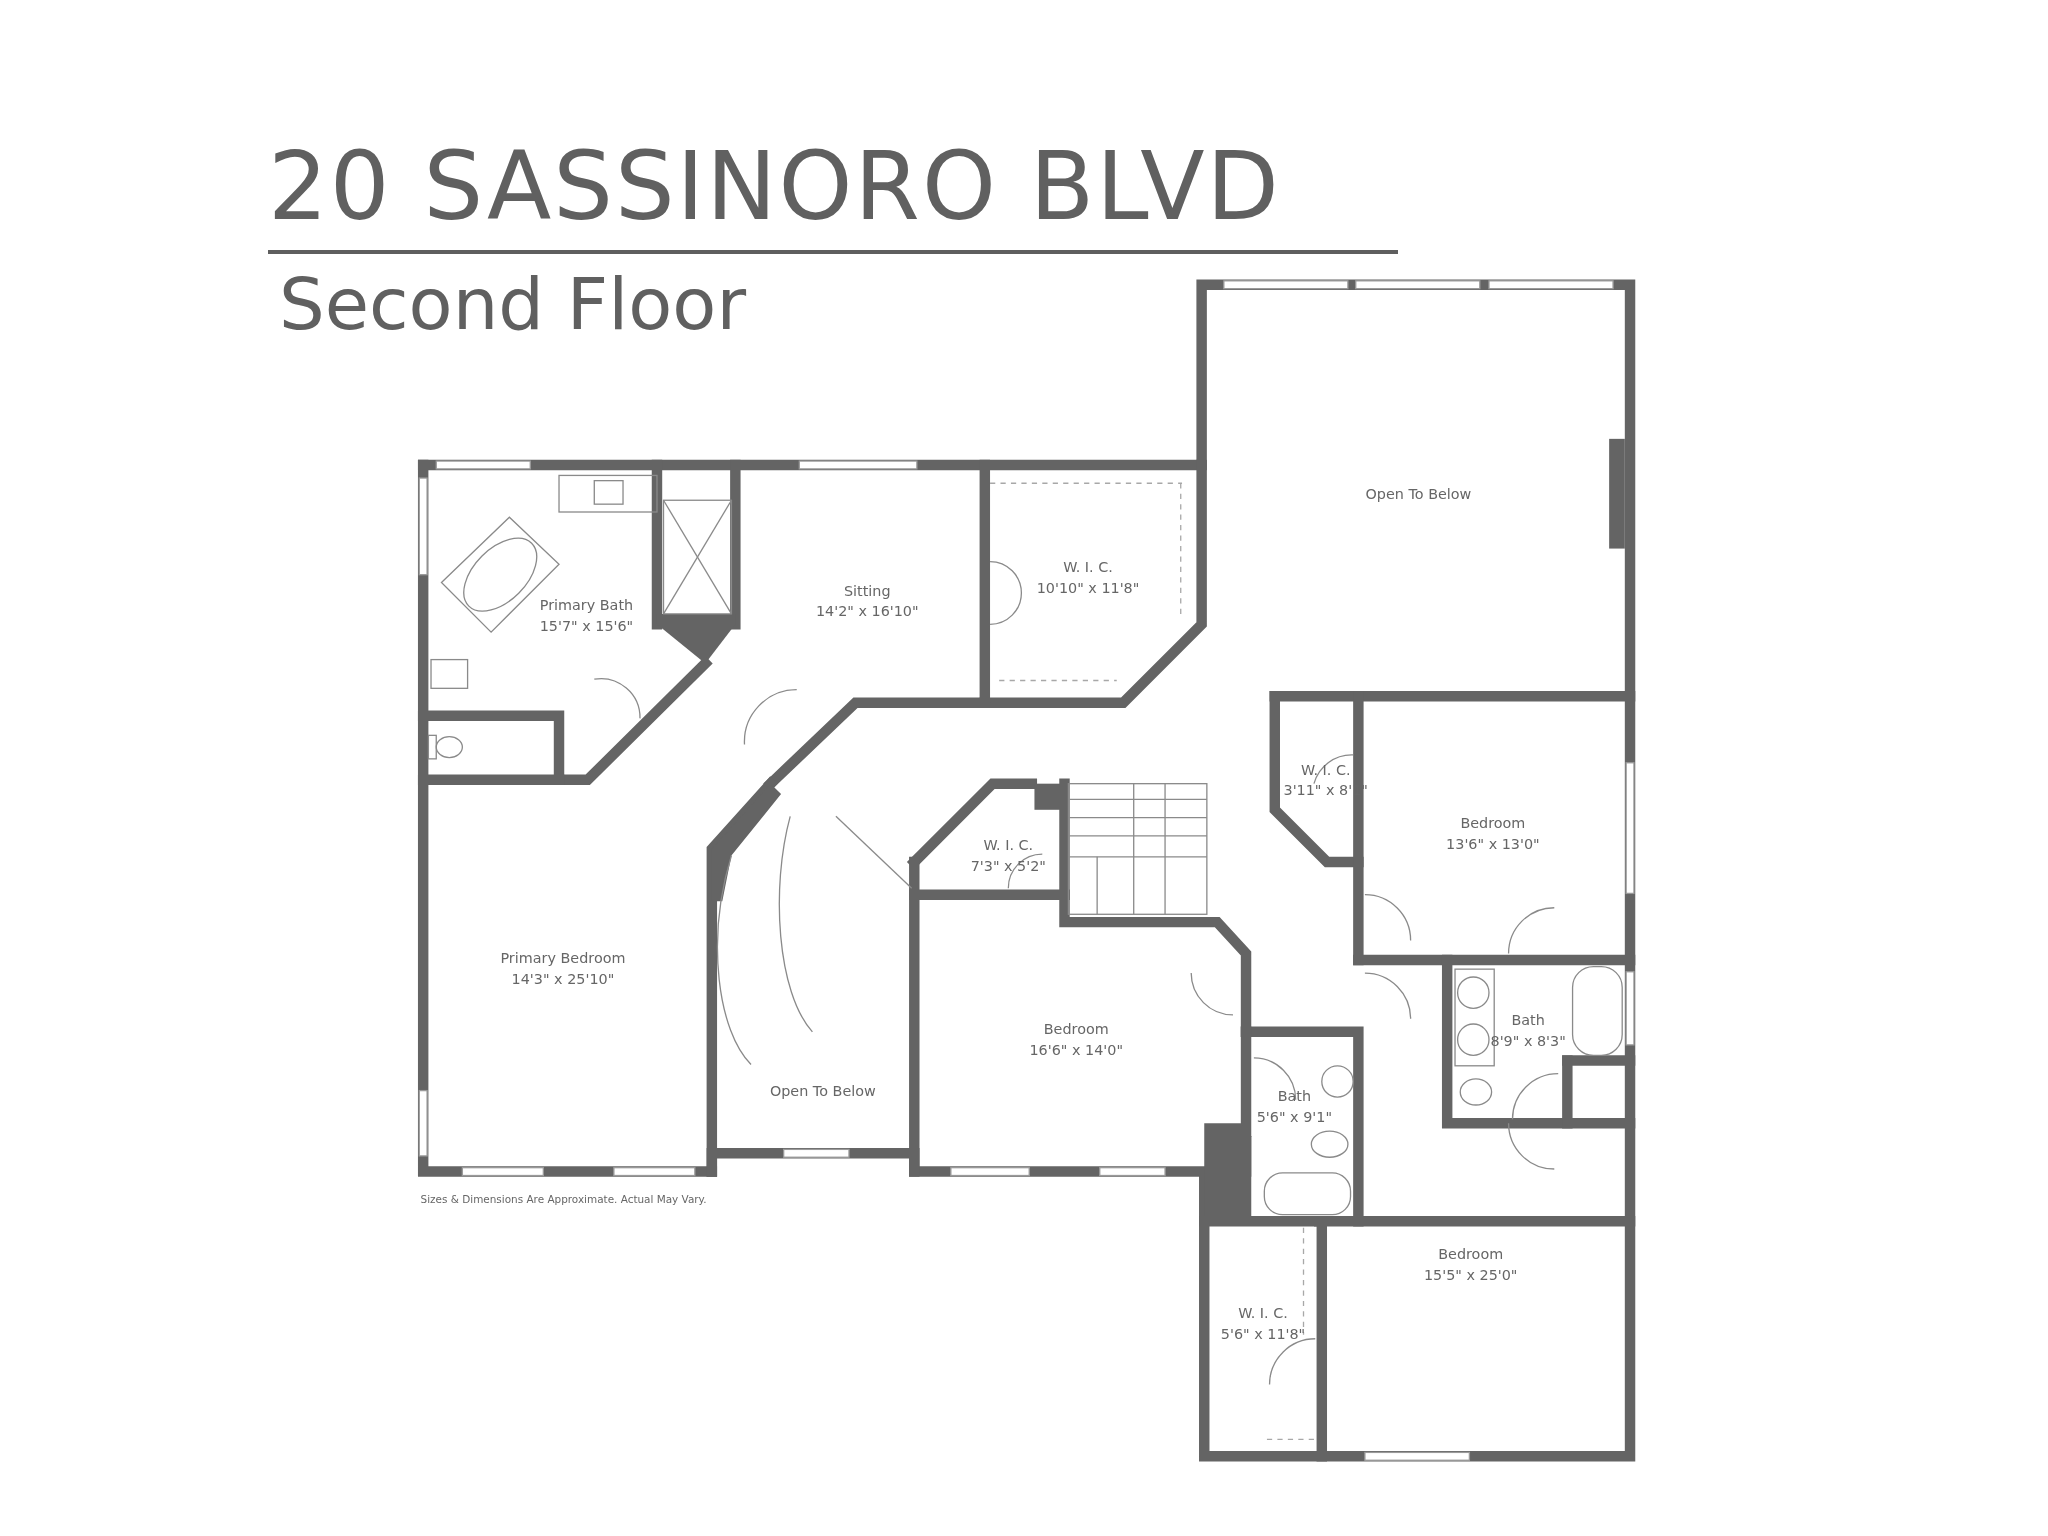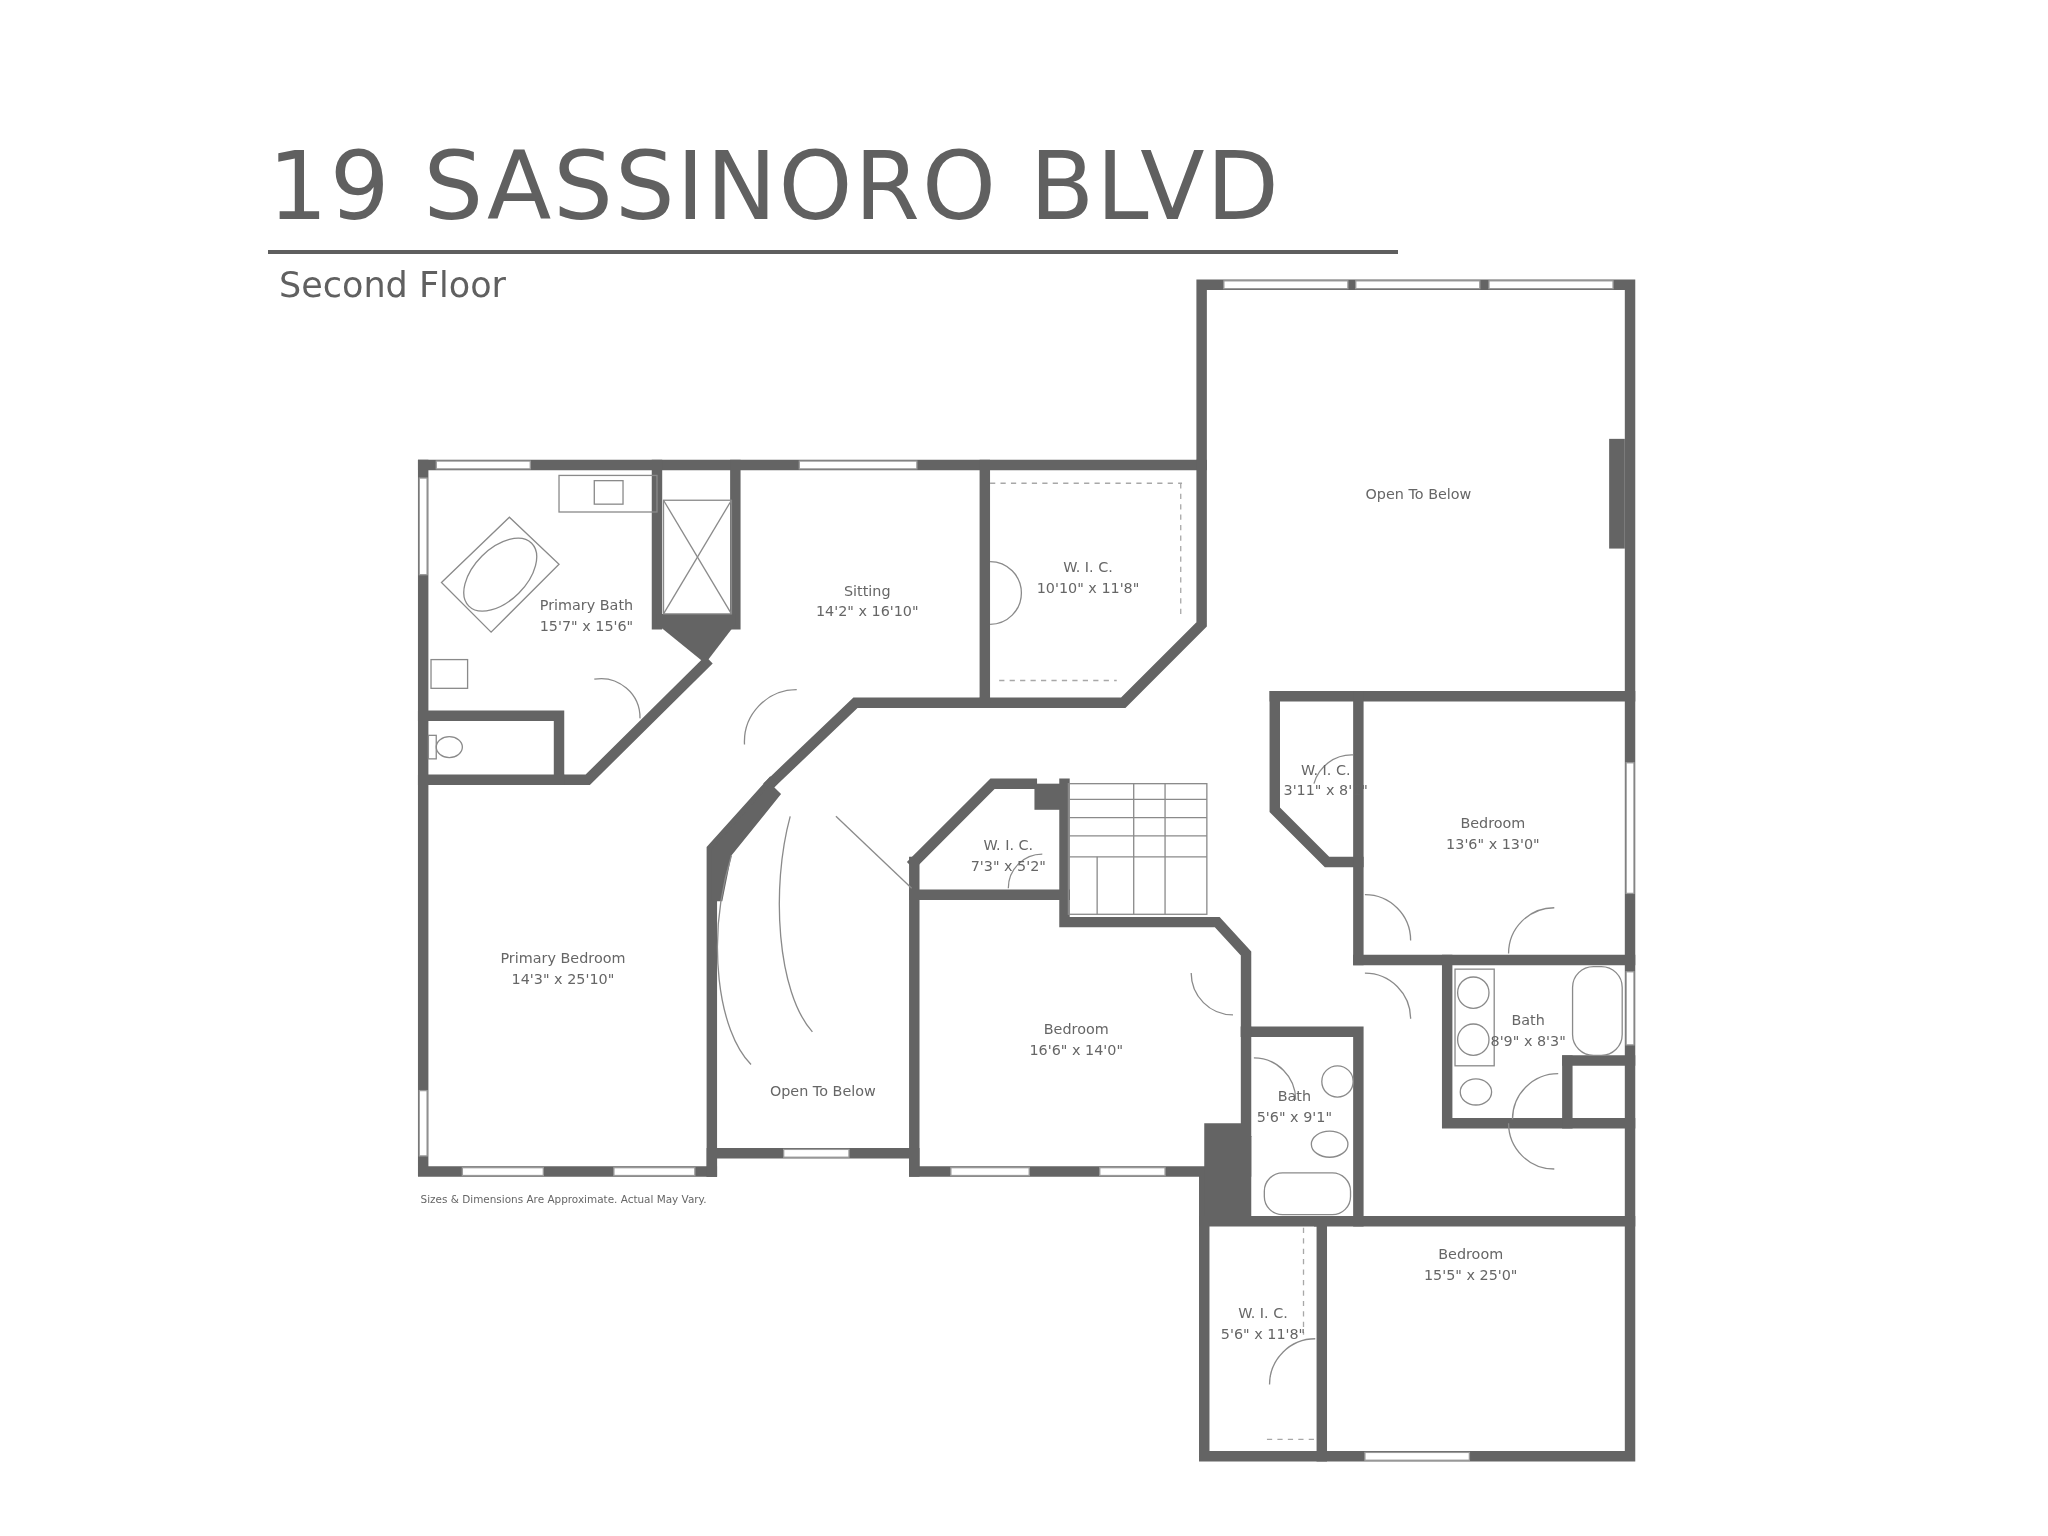--- a/index.html
+++ b/index.html
@@ -1,32 +1,32 @@
 <!DOCTYPE html>
 <html><head>
 <meta charset="utf-8">
 <style>
   html,body{margin:0;padding:0;background:#ffffff;}
   body{width:2048px;height:1536px;overflow:hidden;position:relative;font-family:"DejaVu Sans","Liberation Sans",sans-serif;}
   #plan{position:absolute;left:0;top:0;width:2048px;height:1536px;}
   .title{position:absolute;left:268px;top:140px;font-size:94px;color:#606060;letter-spacing:2px;font-family:"DejaVu Sans",sans-serif;white-space:nowrap;line-height:1;}
   .title-rule{position:absolute;left:268px;top:250px;width:1130px;height:4px;background:#5f5f5f;}
-  .subtitle{position:absolute;left:279px;top:268px;font-size:35px;color:#606060;font-family:"DejaVu Sans",sans-serif;white-space:nowrap;line-height:1;}
+  .subtitle{position:absolute;left:279px;top:268px;font-size:72px;color:#606060;font-family:"DejaVu Sans",sans-serif;white-space:nowrap;line-height:1;}
   .wall{fill:none;stroke:#646464;stroke-width:8;stroke-linejoin:miter;stroke-linecap:square;}
   .wallfill{fill:#646464;}
   .thin{fill:none;stroke:#8a8a8a;stroke-width:1;}
   .dash{fill:none;stroke:#a8a8a8;stroke-width:1;stroke-dasharray:4 4;}
   .win{fill:#ffffff;stroke:#9a9a9a;stroke-width:1;}
   .lbl{font-family:"DejaVu Sans",sans-serif;font-size:11px;fill:#666666;text-anchor:middle;}
   .note{font-family:"DejaVu Sans",sans-serif;font-size:8px;fill:#666666;}
 </style>
 </head>
 <body>
 
-<div class="title">19 SASSINORO BLVD</div>
+<div class="title">20 SASSINORO BLVD</div>
 <div class="title-rule"></div>
 <div class="subtitle">Second Floor</div>
 
 <svg id="plan" viewBox="0 0 1568 1176" preserveAspectRatio="none" xmlns="http://www.w3.org/2000/svg">
 
   <g>
 
     <polyline class="wall" points="324,356 920,356 920,218 1248,218 1248,1115 922,1115 922,898"></polyline>
 
     <polyline class="wall" points="324,356 324,897 545,897"></polyline>

